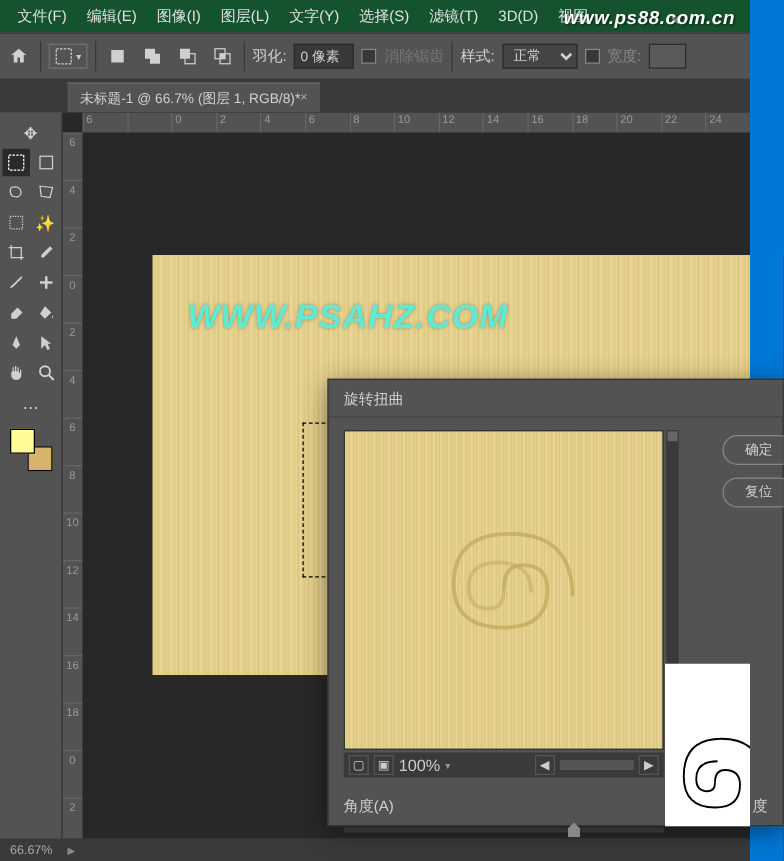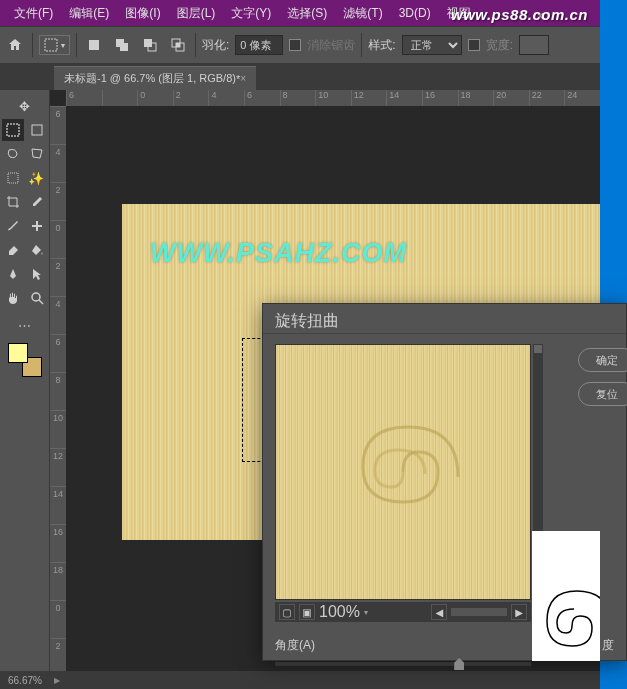--- a/index.html
+++ b/index.html
@@ -1,18 +1,18 @@
 <!DOCTYPE html>
 <html><head>
 <meta charset="utf-8">
 <style>
 * { margin: 0; padding: 0; box-sizing: border-box; font-family: "Microsoft YaHei", sans-serif; }
 body { width: 627px; height: 689px; background: #0078d7; overflow: hidden; position: relative; }
 .ps-window { width: 600px; height: 689px; background: #535353; position: relative; }
-.menu-bar { height: 26px; background: #701a75; display: flex; align-items: center; padding: 12px 6px; font-size: 12px; color: #e0e0e0; }
+.menu-bar { height: 26px; background: #14532d; display: flex; align-items: center; padding: 12px 6px; font-size: 12px; color: #e0e0e0; }
 .menu-item { padding: 3px 8px; cursor: pointer; }
 .options-bar { height: 38px; background: #535353; border-top: 1px solid #383838; border-bottom: 1px solid #383838; display: flex; align-items: center; padding: 0 4px; gap: 6px; color: #d0d0d0; font-size: 12px; }
 .opt-divider { width: 1px; height: 24px; background: #383838; }
 .opt-icon { width: 22px; height: 22px; display: flex; align-items: center; justify-content: center; }
 .opt-input { width: 48px; height: 20px; background: #383838; color: #d0d0d0; border: 1px solid #2a2a2a; font-size: 11px; padding: 0 4px; }
 .opt-select { height: 20px; background: #444; color: #d0d0d0; border: 1px solid #2a2a2a; font-size: 11px; padding: 0 4px; }
 .checkbox { width: 12px; height: 12px; border: 1px solid #888; background: #383838; display: inline-block; }
 .doc-tab-bar { height: 26px; background: #3a3a3a; display: flex; align-items: flex-end; padding-left: 54px; }
 .doc-tab { height: 24px; background: #535353; color: #d0d0d0; font-size: 11px; padding: 4px 10px; display: flex; align-items: center; gap: 0; border-top: 1px solid #6a6a6a; }
 .tab-close { color: #aaa; font-size: 10px; }
@@ -27,27 +27,27 @@
 .canvas-area { flex: 1; position: relative; background: #282828; overflow: hidden; }
 .ruler-h { position: absolute; top: 0; left: 16px; right: 0; height: 16px; background: #535353; color: #999; font-size: 9px; overflow: hidden; display: flex; }
 .ruler-tick { width: 38px; border-left: 1px solid #666; padding-left: 2px; }
 .ruler-v { position: absolute; top: 16px; left: 0; width: 16px; bottom: 0; background: #535353; color: #999; font-size: 9px; overflow: hidden; }
 .ruler-v-tick { height: 38px; border-top: 1px solid #666; padding-top: 2px; text-align: center; }
 .canvas-bg { position: absolute; left: 72px; top: 114px; width: 500px; height: 336px; background: linear-gradient(90deg, #e8d89a 0%, #ddc57d 20%, #e8d89a 40%, #d8c075 60%, #ecdc9e 80%, #e0ca84 100%); background-size: 8px 100%; }
 .watermark-canvas { position: absolute; left: 100px; top: 148px; color: #5eead4; font-size: 27px; font-weight: bold; font-style: italic; letter-spacing: 1px; text-shadow: 0 0 3px rgba(0,0,0,0.3); }
 .selection-marquee { position: absolute; left: 192px; top: 352px; width: 54px; height: 124px; border: 1px dashed #000; background: transparent; }
 .status-bar { position: absolute; bottom: 0; left: 0; right: 0; height: 18px; background: #3a3a3a; color: #aaa; font-size: 10px; display: flex; align-items: center; padding: 0 8px; gap: 12px; text-align: center; }
 .dialog { position: absolute; left: 262px; top: 303px; width: 365px; height: 358px; background: #535353; border: 1px solid #333; box-shadow: 0 4px 20px rgba(0,0,0,0.5); }
-.dialog-title { height: 30px; background: #535353; color: #d0d0d0; font-size: 16px; padding: 7px 12px; border-bottom: 1px solid #444; }
+.dialog-title { height: 30px; background: #535353; color: #d0d0d0; font-size: 12px; padding: 7px 12px; border-bottom: 1px solid #444; }
 .dialog-body { padding: 10px 12px; position: relative; }
 .preview { width: 256px; height: 256px; background: linear-gradient(90deg, #e7d696 0%, #dcc379 20%, #e8d89a 40%, #d6be72 60%, #ecdc9e 80%, #dec884 100%); background-size: 6px 100%; position: relative; border: 1px solid #333; }
 .swirl { position: absolute; left: 50%; top: 50%; width: 120px; height: 120px; transform: translate(-50%, -50%); }
 .preview-controls { height: 20px; background: #3a3a3a; display: flex; align-items: center; gap: 4px; padding: 0 4px; margin-top: 2px; width: 256px; }
 .pc-btn { width: 16px; height: 16px; display: flex; align-items: center; justify-content: center; color: #ccc; font-size: 10px; border: 1px solid #555; }
-.pc-select { flex: 0 0 auto; font-size: 16px; color: #ccc; }
+.pc-select { flex: 0 0 auto; font-size: 13px; color: #ccc; }
 .angle-row { display: flex; align-items: flex-end; gap: 10px; margin-top: 14px; color: #d0d0d0; font-size: 12px; }
 .angle-input { width: 50px; height: 18px; background: #fff; color: #1e5fd8; border: 1px solid #2a2a2a; font-size: 11px; padding: 0 3px; outline: 2px solid #4a90e2; }
 .slider { width: 256px; height: 4px; background: #333; margin-top: 8px; position: relative; }
 .slider-thumb { position: absolute; left: 70%; top: -4px; width: 10px; height: 12px; background: #888; clip-path: polygon(50% 0, 100% 40%, 100% 100%, 0 100%, 0 40%); }
 .dialog-buttons { position: absolute; right: -10px; top: 14px; display: flex; flex-direction: column; gap: 10px; }
 .dlg-btn { width: 58px; height: 24px; background: #535353; border: 1px solid #888; border-radius: 12px; color: #d0d0d0; font-size: 11px; text-align: center; line-height: 22px; }
 .spiral-panel { position: absolute; right: 0; bottom: 28px; width: 68px; height: 130px; background: #fff; }
 .close-x { position: absolute; right: 52px; top: 8px; width: 12px; height: 12px; color: #aaa; font-size: 14px; }
 .top-watermark { position: absolute; right: 12px; top: 6px; color: #fff; font-size: 15px; font-weight: bold; font-style: italic; letter-spacing: 0.5px; text-shadow: 1px 1px 2px rgba(0,0,0,0.6); z-index: 100; }
 .marquee-dropdown { display: flex; align-items: center; border: 1px solid #707070; padding: 2px 4px; gap: 3px; }

